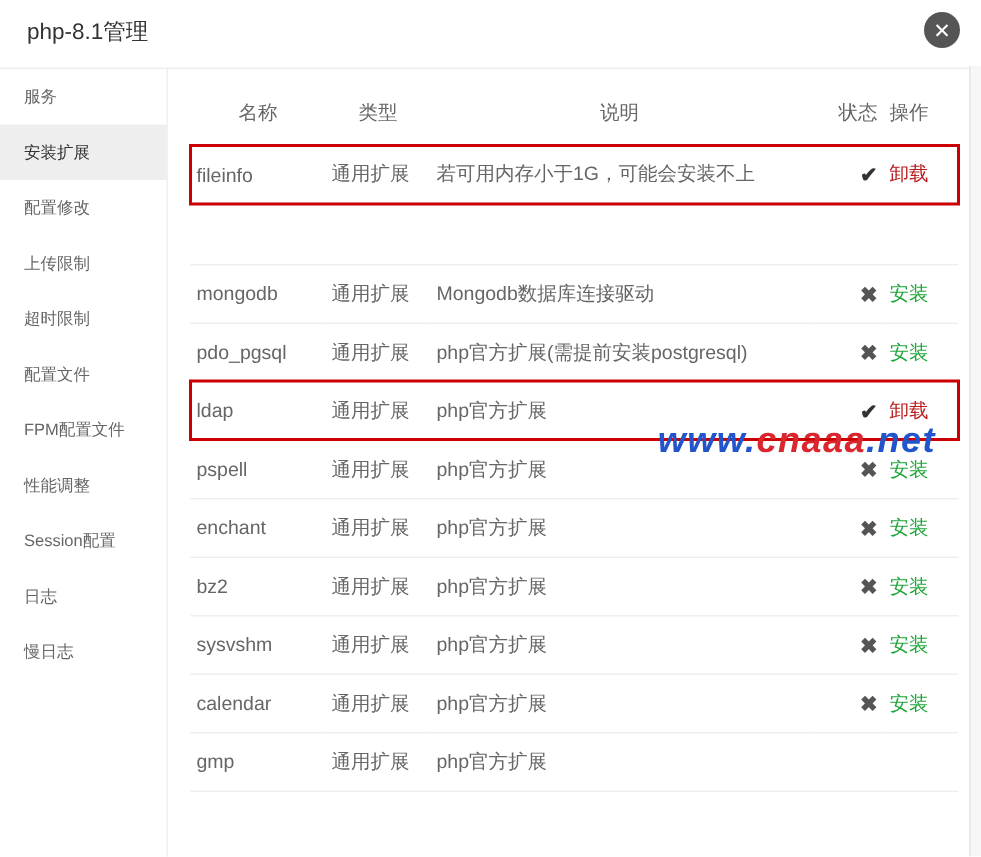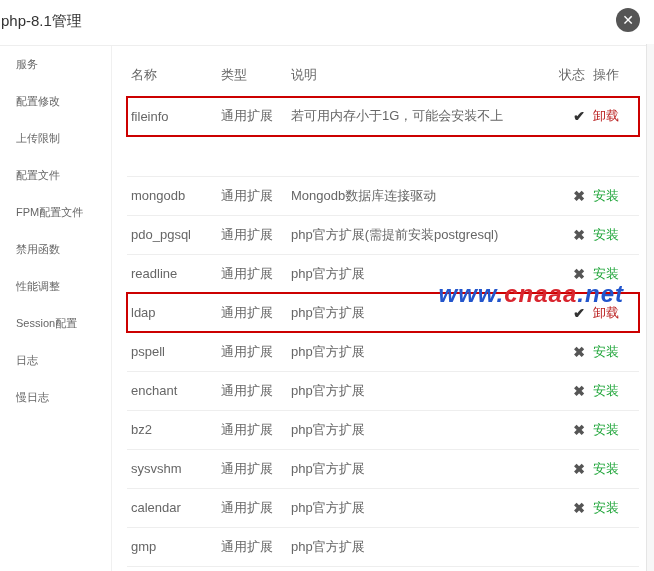--- a/index.html
+++ b/index.html
@@ -7,21 +7,21 @@
       font-family: "Microsoft YaHei", "PingFang SC", sans-serif;
       font-size: 13px;
       color: #555;
       background: #fff;
       width: 654px;
       height: 571px;
       overflow: hidden;
       position: relative;
     }
     .header {
-      padding: 12px 1px 14px;
+      padding: 12px 18px 14px;
       font-size: 15px;
       color: #333;
       border-bottom: 1px solid #eee;
       position: relative;
     }
     .close-btn {
       position: absolute;
       right: 14px;
       top: 8px;
       width: 24px;
@@ -60,21 +60,21 @@
       padding: 0;
     }
     .table-wrapper {
       padding: 10px 15px 0;
     }
     table {
       width: 100%;
       border-collapse: collapse;
     }
     th {
-      text-align: left;
+      text-align: center;
       padding: 10px 4px 12px;
       color: #666;
       font-weight: normal;
       font-size: 13px;
       border-bottom: 1px solid #eee;
     }
     td {
       padding: 10px 4px;
       border-bottom: 1px solid #eee;
       color: #666;
@@ -136,25 +136,26 @@
 <div class="header">
   <span>php-8.1管理</span>
   <div class="close-btn">
     <span>✕</span>
   </div>
 </div>
 
 <div class="container">
   <div class="sidebar" id="sidebar">
       <div class="sidebar-item">服务</div>
+      <div class="sidebar-item active">安装扩展</div>
       <div class="sidebar-item">配置修改</div>
       <div class="sidebar-item">上传限制</div>
+      <div class="sidebar-item">超时限制</div>
       <div class="sidebar-item">配置文件</div>
       <div class="sidebar-item">FPM配置文件</div>
-      <div class="sidebar-item">禁用函数</div>
       <div class="sidebar-item">性能调整</div>
       <div class="sidebar-item">Session配置</div>
       <div class="sidebar-item">日志</div>
       <div class="sidebar-item">慢日志</div>
     </div>
 
   <div class="main">
     <div class="table-wrapper">
       <table>
         <thead>
@@ -193,27 +194,20 @@
               <td class="col-status"><span class="status-icon status-cross">✖</span></td>
               <td class="col-action"><span class="action-link action-install">安装</span></td>
             </tr>
             <tr>
               <td class="col-name">pdo_pgsql</td>
               <td class="col-type">通用扩展</td>
               <td class="col-desc">php官方扩展(需提前安装postgresql)</td>
               <td class="col-status"><span class="status-icon status-cross">✖</span></td>
               <td class="col-action"><span class="action-link action-install">安装</span></td>
             </tr>
-            <tr>
-              <td class="col-name">readline</td>
-              <td class="col-type">通用扩展</td>
-              <td class="col-desc">php官方扩展</td>
-              <td class="col-status"><span class="status-icon status-cross">✖</span></td>
-              <td class="col-action"><span class="action-link action-install">安装</span></td>
-            </tr>
             <tr class="highlight-box">
               <td class="col-name">ldap</td>
               <td class="col-type">通用扩展</td>
               <td class="col-desc">php官方扩展</td>
               <td class="col-status"><span class="status-icon status-check">✔</span></td>
               <td class="col-action"><span class="action-link action-uninstall">卸载</span></td>
             </tr>
             <tr>
               <td class="col-name">pspell</td>
               <td class="col-type">通用扩展</td>

